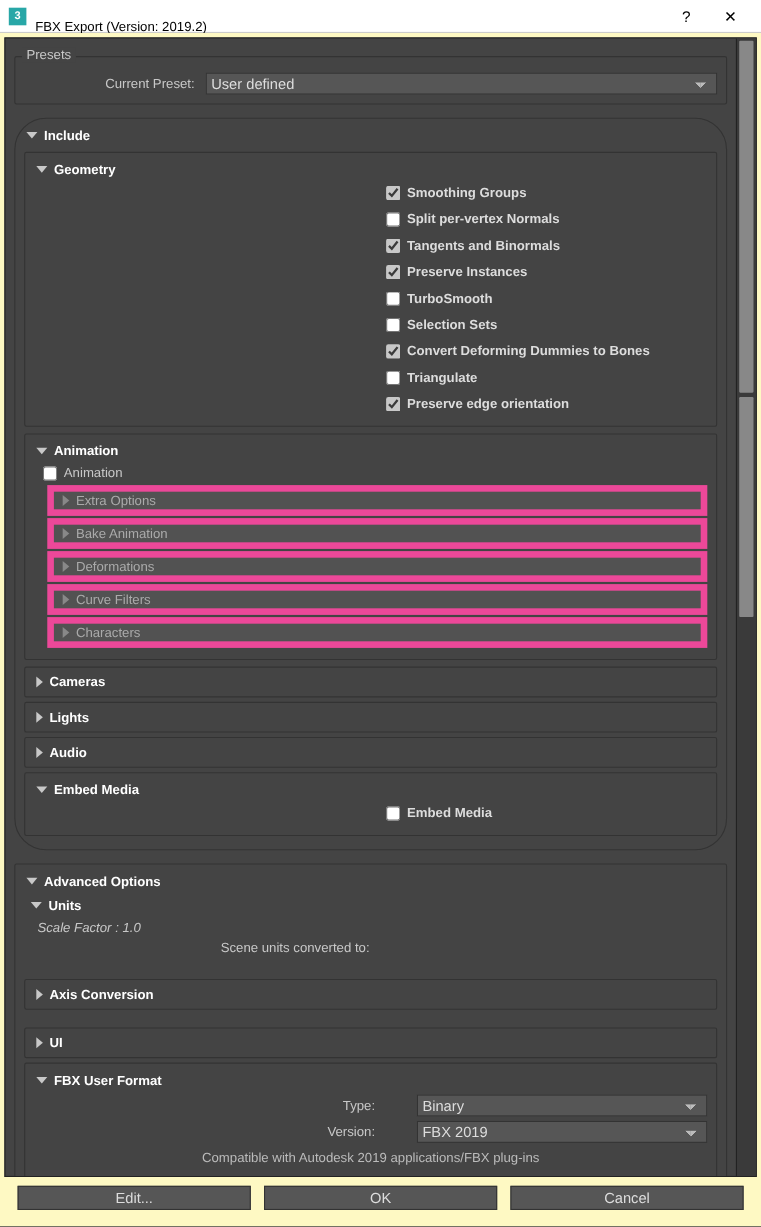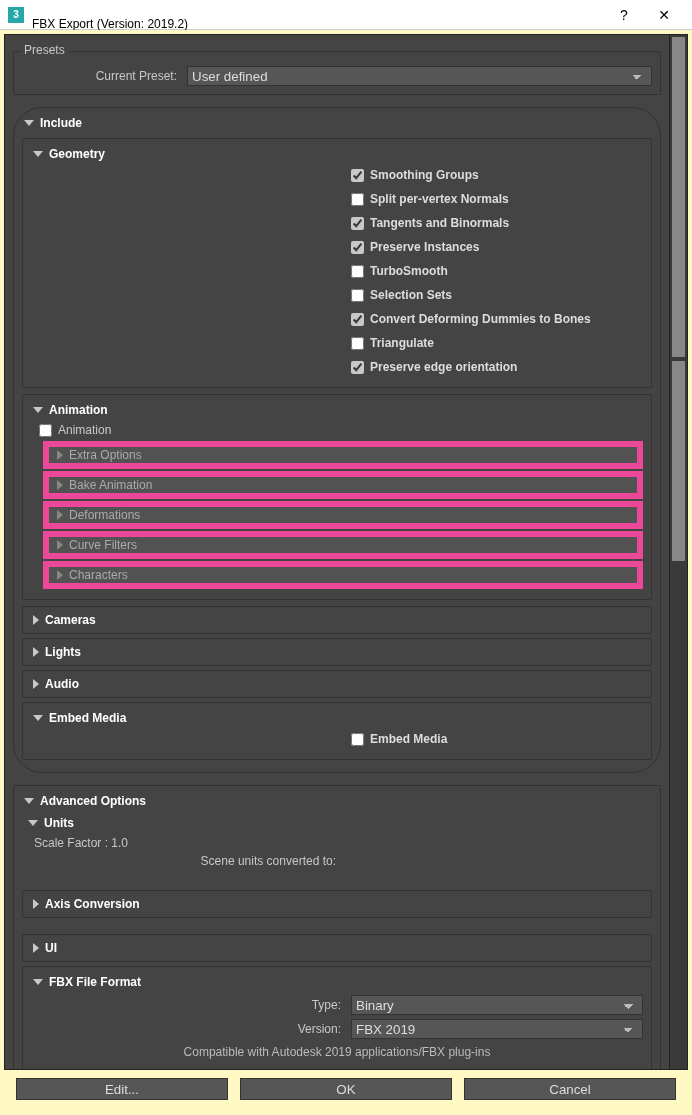--- a/index.html
+++ b/index.html
@@ -29,29 +29,29 @@
   .tri { display:inline-block; width:0;height:0; }
   .tri.down { border-left:5px solid transparent; border-right:5px solid transparent; border-top:6px solid #c8c8c8; }
   .tri.right { border-top:5px solid transparent; border-bottom:5px solid transparent; border-left:6px solid #c8c8c8; }
   .tri.dim.right { border-left-color:#888; }
 
   
   .bar-row { display:flex;align-items:center;height:28px;background:#525252;margin:2px 0;padding:0 8px;border:6px solid #ec4899;color:#aaa; }
   .bar-row .tri { margin-right:6px; }
 
   
-  .form-row { display:flex; align-items:center; margin:4px 0; }
+  .form-row { display:flex; align-items:center; margin:4px 0;gap:28px; }
   .form-row .lab { flex:0 0 320px; text-align:right; padding-right:10px; color:#c8c8c8; }
   select.combo { flex:1; background:#565656; border:1px solid #333; color:#ddd; height:20px; padding:0 4px; appearance:none; -webkit-appearance:none; background-image: linear-gradient(45deg, transparent 50%, #bbb 50%), linear-gradient(135deg, #bbb 50%, transparent 50%); background-position: calc(100% - 14px) 8px, calc(100% - 9px) 8px; background-size:5px 5px,5px 5px; background-repeat:no-repeat; }
   .check-col { margin-left: 320px; }
   .check-row { display:flex;align-items:center;height:24px; }
   .check-row input[type=checkbox]{ width:13px;height:13px;margin-right:6px; accent-color:#c8c8c8; }
   .check-row label { color:#ddd;font-weight:bold; }
 
-  .inline-text { margin:4px 8px; }
+  .inline-text { margin:4px 8px;font-style:italic; }
   .center-text { text-align:center; color:#bbb; margin:6px 0; }
 
   
   .footer { display:flex; justify-content:center; gap:12px; padding:8px 12px; }
   .footer button { width:250px; max-width:33%; height:22px; background:#565656;border:1px solid #333;color:#ddd; }
 
   
   .preset-row { display:flex;align-items:center; }
   .preset-row .lab { flex:0 0 165px; text-align:right; padding-right:10px; }
   .preset-row select { flex:1; }
@@ -231,21 +231,21 @@
         <div class="group" style="margin:4px 0;padding:4px 8px;">
           <div class="sect-head bold">
             <span class="tri right"></span>
             <span class="sect-label">UI</span>
           </div>
         </div>
 
         <div class="group" style="margin:4px 0;padding-top:6px;">
           <div class="sect-head bold">
             <span class="tri down"></span>
-            <span class="sect-label">FBX File Format</span>
+            <span class="sect-label">FBX User Format</span>
           </div>
           <div class="form-row">
             <span class="lab">Type:</span>
             <select class="combo"><option>Binary</option></select>
           </div>
           <div class="form-row">
             <span class="lab">Version:</span>
             <select class="combo"><option>FBX 2019</option></select>
           </div>
           <div class="center-text">Compatible with Autodesk 2019 applications/FBX plug-ins</div>

